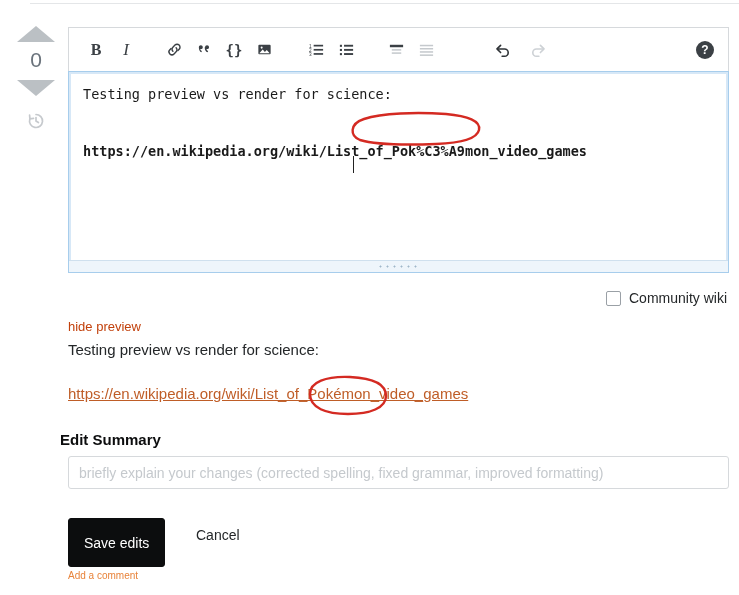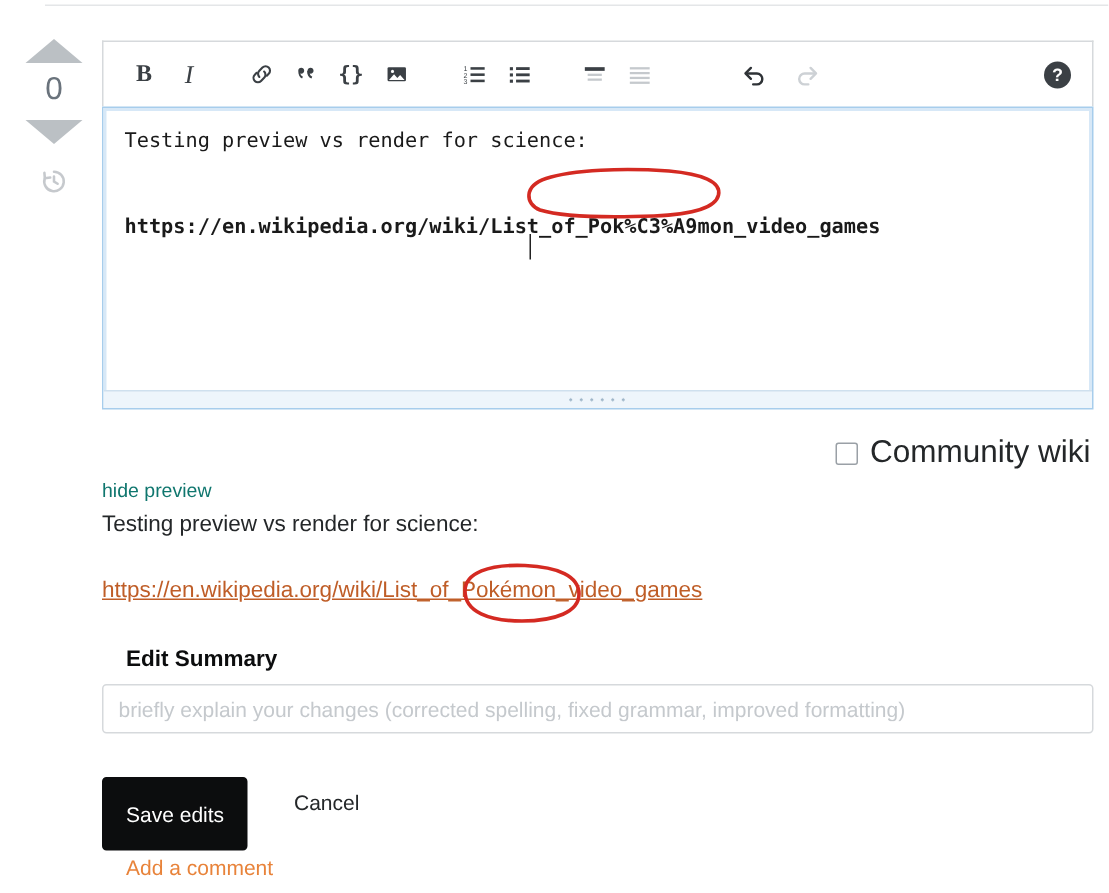--- a/index.html
+++ b/index.html
@@ -150,49 +150,49 @@
     display: flex; justify-content: flex-end; align-items: center;
     gap: 8px;
   }
   .cw-box {
     width: 13px; height: 13px;
     border: 1px solid #9aa0a6;
     border-radius: 2px;
     background: #fff;
     cursor: pointer;
   }
-  .cw-label { font-size: 21px; color: #242729; }
+  .cw-label { font-size: 14px; color: #242729; }
 
   
   .hide-preview {
     position: absolute;
     left: 68px; top: 319px;
     font-size: 13px;
-    color: #0f766e;
+    color: #c2410c;
     cursor: pointer;
   }
   .preview-text {
     position: absolute;
     left: 68px; top: 341px;
     font-size: 15px;
     color: #242729;
   }
   .preview-link {
     position: absolute;
     left: 68px; top: 385px;
     font-size: 15px;
     color: #bf5d27;
     text-decoration: underline;
     cursor: pointer;
   }
 
   
   .summary-label {
     position: absolute;
-    left: 84px; top: 431px;
+    left: 60px; top: 431px;
     font-size: 15px;
     font-weight: bold;
     color: #0c0d0e;
   }
   .summary-input {
     position: absolute;
     left: 68px; top: 456px;
     width: 661px; height: 33px;
     box-sizing: border-box;
     border: 1px solid #d6d9dc;
@@ -225,22 +225,22 @@
     font-size: 14px;
     color: #242729;
     cursor: pointer;
     background: none; border: none;
     font-family: "Liberation Sans", sans-serif;
     padding: 0;
     margin-left: 28px;
   }
   .add-comment {
     position: absolute;
-    left: 84px; top: 570px;
-    font-size: 14px;
+    left: 68px; top: 570px;
+    font-size: 10px;
     color: #e8833a;
     cursor: pointer;
   }
 
   
   .annot {
     position: absolute;
     pointer-events: none;
   }
 </style>

